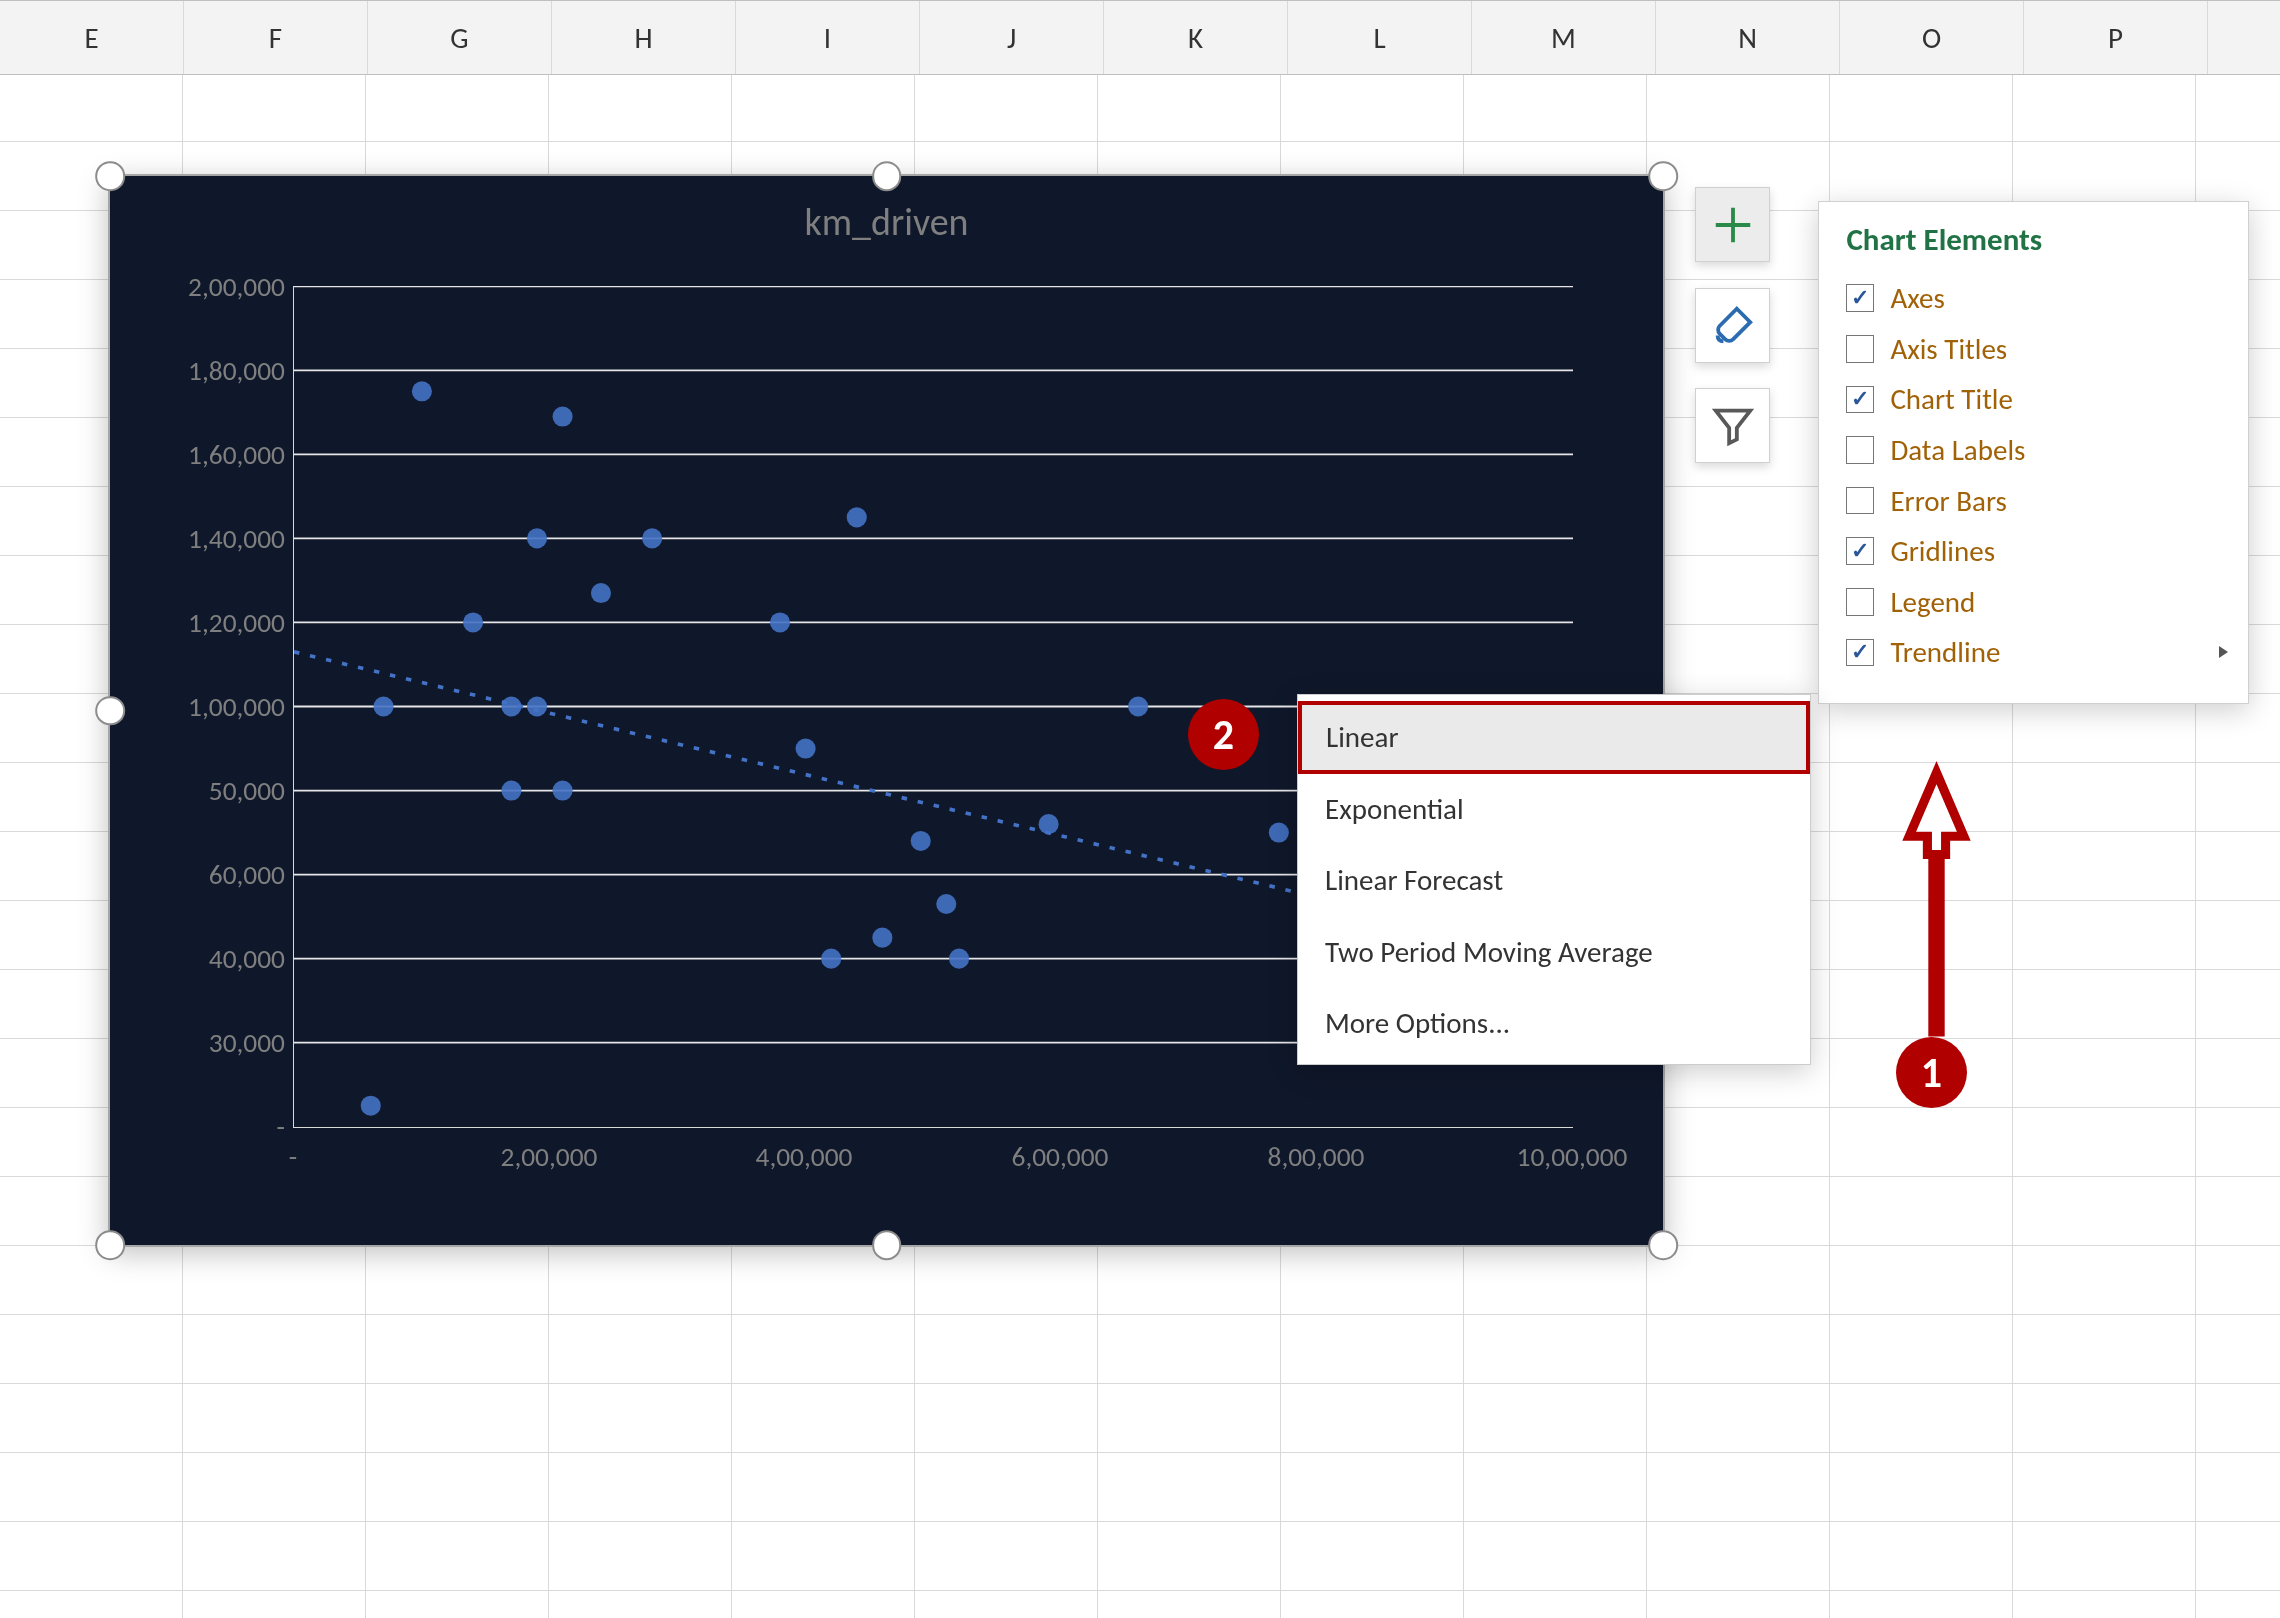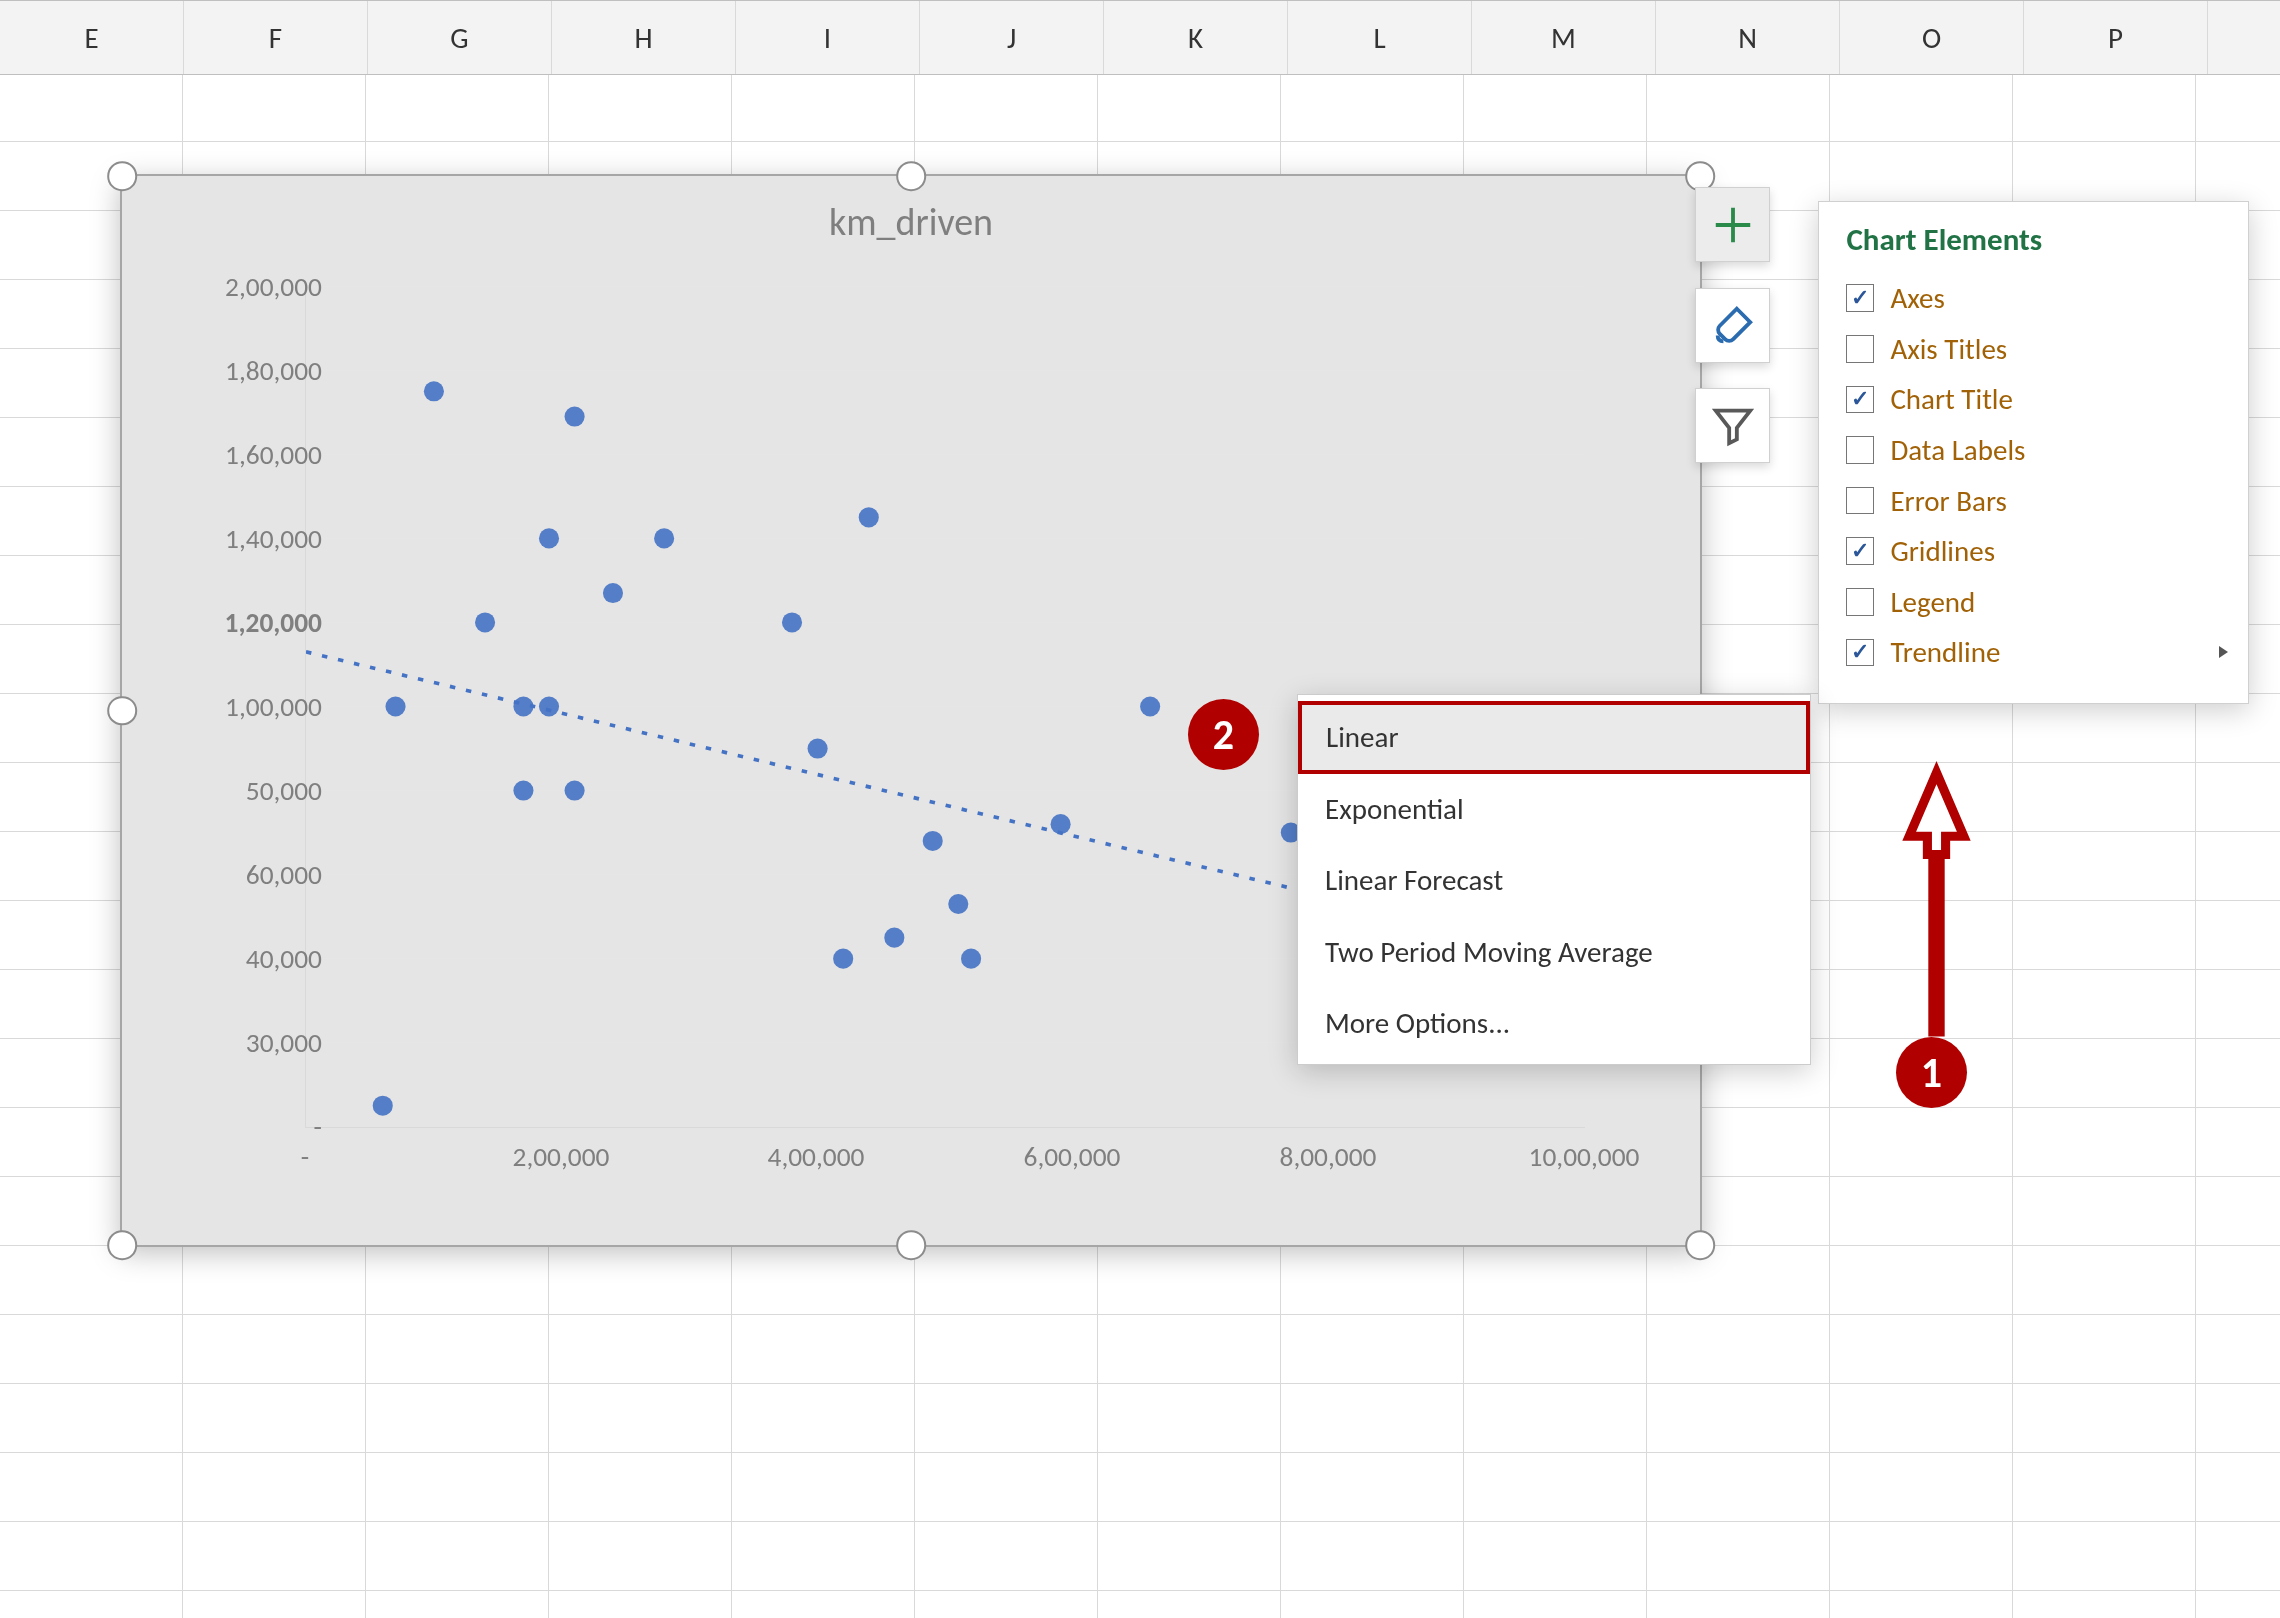--- a/index.html
+++ b/index.html
@@ -31,26 +31,25 @@
   }
   .col-headers .col{
     width:183px;flex:0 0 183px;
     border-right:0.9px solid #d9d9d9;
     display:flex;align-items:center;justify-content:center;
     font-size:29px;color:#333;font-weight:400;
   }
   
   .chart-container{
     position:absolute;
-    left:120px;top:174px;
+    left:108px;top:174px;
     width:1553px;height:1069px;
-    background:#e5e5e5;
+    background:#0f172a;
     border:2.7px solid #a6a6a6;
     box-shadow:0 7.3px 27.4px rgba(0,0,0,0.25);
-    padding-left:25px;
   }
   .chart-title{
     position:absolute;top:23px;left:0;width:100%;
     text-align:center;font-size:38px;color:#7f7f7f;
   }
   .plot-area{
     position:absolute;
     left:183px;top:110px;
     width:1279px;height:841px;
     border-left:1.8px solid #d9d9d9;
@@ -207,21 +206,21 @@
     <div class="handle" style="left:100%;top:50%"></div>
     <div class="handle" style="left:0;top:100%"></div>
     <div class="handle" style="left:50%;top:100%"></div>
     <div class="handle" style="left:100%;top:100%"></div>
   <div class="ylabel" style="top: 950px;">-</div>
       <div class="ylabel" style="top: 866px;">30,000</div>
       <div class="ylabel" style="top: 782px;">40,000</div>
       <div class="ylabel" style="top: 698px;">60,000</div>
       <div class="ylabel" style="top: 614px;">50,000</div>
       <div class="ylabel" style="top: 530px;">1,00,000</div>
-      <div class="ylabel" style="top: 446px; font-weight: bold;">1,20,000</div>
+      <div class="ylabel" style="top: 446px;">1,20,000</div>
       <div class="ylabel" style="top: 362px;">1,40,000</div>
       <div class="ylabel" style="top: 278px;">1,60,000</div>
       <div class="ylabel" style="top: 194px;">1,80,000</div>
       <div class="ylabel" style="top: 110px;">2,00,000</div>
       <div class="xlabel" style="left: 183px;">-</div>
       <div class="xlabel" style="left: 439px;">2,00,000</div>
       <div class="xlabel" style="left: 694px;">4,00,000</div>
       <div class="xlabel" style="left: 950px;">6,00,000</div>
       <div class="xlabel" style="left: 1206px;">8,00,000</div>
       <div class="xlabel" style="left: 1462px;">10,00,000</div>

